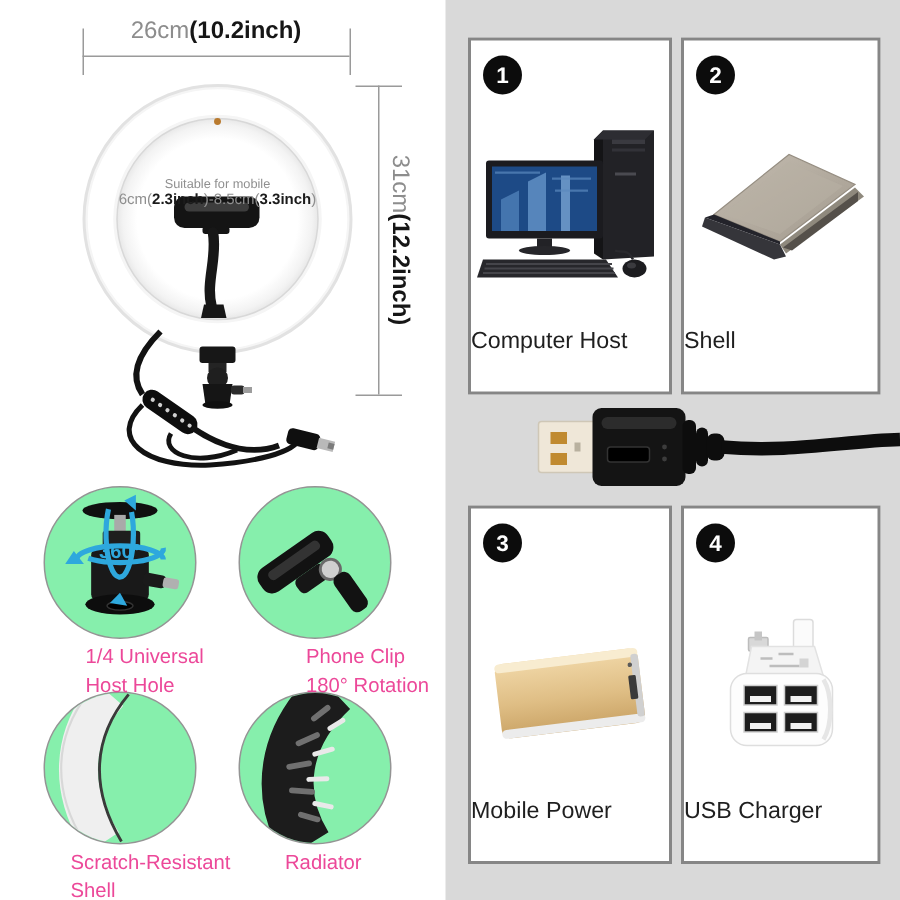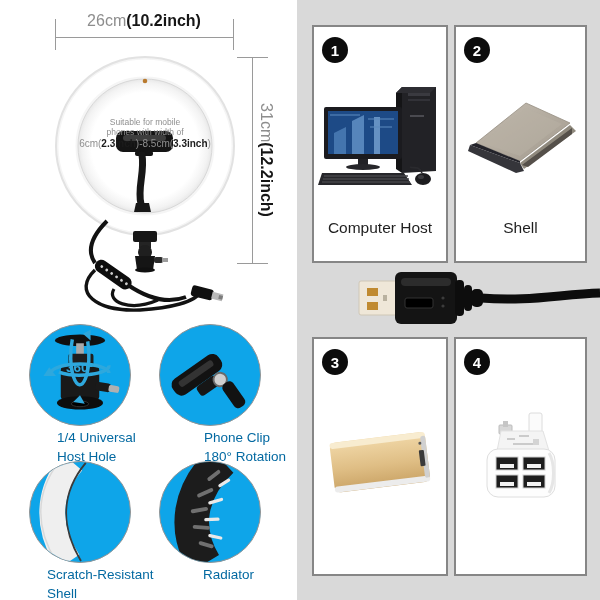--- a/index.html
+++ b/index.html
@@ -15,30 +15,30 @@
   .dim-label b { color:#161616; font-weight:bold; }
 
   
   .ring-note { width:150px; text-align:center; }
   .ring-note .ln { font-size:8.5px; line-height:10px; color:#8f8f8f; }
   .ring-note .ln3 { font-size:10px; line-height:12px; margin-top:1px; color:#8f8f8f; }
   .ring-note .ln3 b { color:#1b1b1b; font-weight:bold; }
 
   
   .feature-circle { width:102px; height:102px; border-radius:50%;
-    border:1.5px solid #949494; background:#0ea5e9; overflow:hidden; }
-  .feature-label { font-size:13.5px; line-height:19px; color:#0369a1; white-space:nowrap; }
+    border:1.5px solid #949494; background:#86efac; overflow:hidden; }
+  .feature-label { font-size:13.5px; line-height:19px; color:#ec4899; white-space:nowrap; }
 
   
   .right-panel { left:297px; top:0; width:303px; height:600px; background:#d9d9d9; }
   .opt-box { position:absolute; background:#ffffff; border:2px solid #868686; }
   .badge { position:absolute; left:8px; top:10px; width:26px; height:26px;
     border-radius:50%; background:#0c0c0c; color:#ffffff; font-size:15px;
     font-weight:bold; display:flex; align-items:center; justify-content:center; }
-  .opt-label { position:absolute; left:0; right:0; bottom:24px; text-align:center;
+  .opt-label { position:absolute; left:0; right:0; bottom:24px; text-align:left;
     font-size:15.5px; color:#1f1f1f; }
 </style>
 </head>
 <body>
 
 <div class="stage">
 
   <div class="abs dim-label" style="left:55px; top:12px; width:178px; text-align:center;">
     <span>26cm</span><b>(10.2inch)</b>
   </div>
@@ -101,21 +101,20 @@
       <g transform="rotate(14 205 294)">
         <rect x="191" y="288" width="22" height="11" rx="3" fill="#0f0f0f"></rect>
         <rect x="212" y="290" width="11" height="7" fill="#b9b9b9"></rect>
         <rect x="219" y="291.5" width="4" height="4" fill="#7c7c7c"></rect>
       </g>
     </g>
   </svg>
 
   <div class="abs ring-note" style="left:70px; top:97px;margin-top:20px;">
     <div class="ln">Suitable for mobile</div>
-    <div class="ln">phones with width of</div>
     <div class="ln3"><span>6cm(</span><b>2.3inch</b><span>)-8.5cm(</span><b>3.3inch</b><span>)</span></div>
   </div>
 
   <div class="abs feature-circle" style="left:29px; top:324px;">
     <svg viewBox="0 0 104 104" width="100" height="100">
       <ellipse cx="52" cy="16" rx="26" ry="6" fill="#101010"></ellipse>
       <rect x="48" y="19" width="8" height="13" fill="#a9a9a9"></rect>
       <rect x="40" y="30" width="26" height="12" rx="2" fill="#1e1e1e"></rect>
       <rect x="32" y="42" width="40" height="37" rx="5" fill="#191919"></rect>
       <ellipse cx="52" cy="81" rx="24" ry="7" fill="#0d0d0d"></ellipse>
@@ -182,21 +181,21 @@
     <div>Host Hole</div>
   </div>
   <div class="abs feature-label" style="left:204px; top:428px;">
     <div>Phone Clip</div>
     <div>180° Rotation</div>
   </div>
   <div class="abs feature-label" style="left:47px; top:565px;">
     <div>Scratch-Resistant</div>
     <div>Shell</div>
   </div>
-  <div class="abs feature-label" style="left:190px; top:565px;margin-left:13px;">
+  <div class="abs feature-label" style="left:190px; top:565px;">
     <div>Radiator</div>
     <div></div>
   </div>
 
   <div class="abs right-panel">
 
     <div class="opt-box" style="left:15px; top:25px; width:136px; height:238px;">
       <div class="badge">1</div>
       <svg viewBox="0 0 126 112" width="126" height="112" style="position:absolute; left:4px; top:54px;">
         <g>
@@ -261,20 +260,21 @@
         </defs>
         <g transform="rotate(-7 58 42)">
           <rect x="8" y="16" width="96" height="50" rx="6" fill="url(#goldG)"></rect>
           <rect x="8" y="16" width="96" height="6" rx="3" fill="#f8ecd0"></rect>
           <rect x="8" y="60" width="96" height="6" rx="3" fill="#ececec"></rect>
           <rect x="99" y="20" width="5" height="42" rx="2" fill="#d0d0d0"></rect>
           <rect x="96" y="34" width="5" height="16" rx="1" fill="#3a3a3a"></rect>
           <circle cx="98" cy="27" r="1.5" fill="#5a5a5a"></circle>
         </g>
       </svg>
+      <div class="opt-label">Mobile Power</div>
     </div>
 
     <div class="opt-box" style="left:157px; top:337px; width:133px; height:239px;">
       <div class="badge">4</div>
       <svg viewBox="0 0 100 100" width="100" height="100" style="position:absolute; left:17px; top:70px;">
         <rect x="56" y="4" width="13" height="26" rx="2" fill="#fbfbfb" stroke="#dcdcdc"></rect>
         <rect x="26" y="16" width="13" height="9" rx="1" fill="#d8d8d8" stroke="#bcbcbc"></rect>
         <rect x="30" y="12" width="5" height="6" fill="#c6c6c6"></rect>
         <polygon points="24,42 76,42 70,22 28,22" fill="#f4f4f4" stroke="#e2e2e2"></polygon>
         <path d="M34,30 h8 M46,27 h10 M40,35 h20" stroke="#bdbdbd" stroke-width="1.6" fill="none"></path>
@@ -285,20 +285,21 @@
           <rect x="23" y="48" width="22" height="13" fill="#1d1d1d" stroke="#cfcfcf"></rect>
           <rect x="27" y="55" width="14" height="4" fill="#f2f2f2"></rect>
           <rect x="50" y="48" width="22" height="13" fill="#1d1d1d" stroke="#cfcfcf"></rect>
           <rect x="54" y="55" width="14" height="4" fill="#f2f2f2"></rect>
           <rect x="23" y="66" width="22" height="13" fill="#1d1d1d" stroke="#cfcfcf"></rect>
           <rect x="27" y="73" width="14" height="4" fill="#f2f2f2"></rect>
           <rect x="50" y="66" width="22" height="13" fill="#1d1d1d" stroke="#cfcfcf"></rect>
           <rect x="54" y="73" width="14" height="4" fill="#f2f2f2"></rect>
         </g>
       </svg>
+      <div class="opt-label">USB Charger</div>
     </div>
 
     <svg viewBox="0 0 303 88" width="303" height="88" style="position:absolute; left:0; top:258px;">
       <rect x="62" y="23" width="38" height="34" rx="2" fill="#efe7d8" stroke="#cfc7b6"></rect>
       <rect x="70" y="30" width="11" height="8" fill="#c08a30"></rect>
       <rect x="70" y="44" width="11" height="8" fill="#c08a30"></rect>
       <rect x="86" y="37" width="4" height="6" fill="#b9b19f"></rect>
       <rect x="98" y="14" width="62" height="52" rx="6" fill="#141414"></rect>
       <rect x="104" y="20" width="50" height="8" rx="4" fill="#2c2c2c"></rect>
       <rect x="108" y="40" width="28" height="10" rx="2" fill="#000" stroke="#333"></rect>

